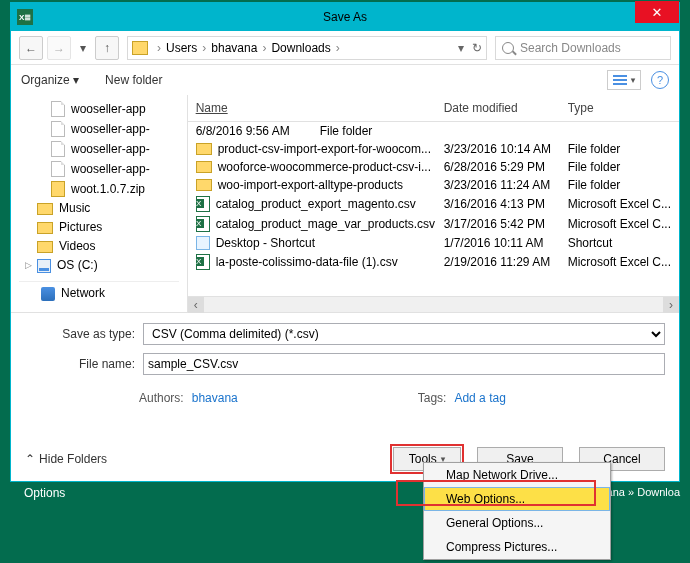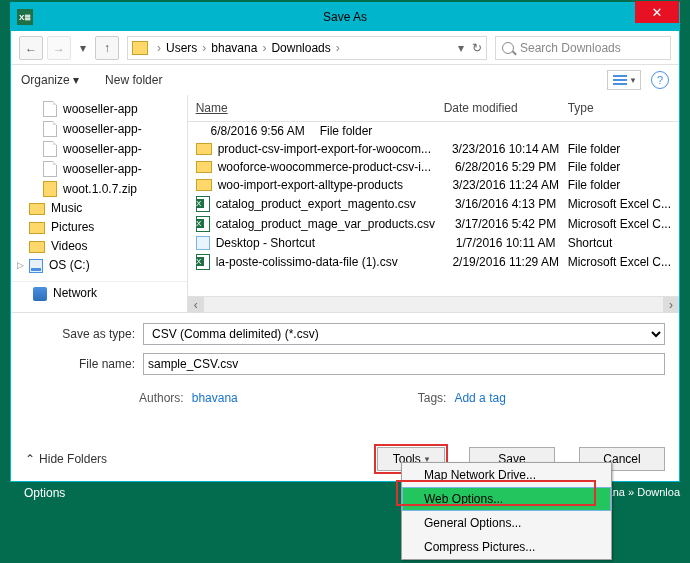--- a/index.html
+++ b/index.html
@@ -21,61 +21,61 @@
 .search .sic { width: 12px; height: 12px; border: 1.5px solid #888; border-radius: 50%; position: relative; margin-right: 6px; }
 .search .sic:after { content: ""; position: absolute; width: 5px; height: 1.5px; background: #888; transform: rotate(45deg); right: -4px; bottom: -1px; }
 .toolbar { height: 30px; display: flex; align-items: center; padding: 0 10px; font-size: 12px; }
 .toolbar .dd { color: #333; margin-right: 26px; }
 .toolbar .right { margin-left: auto; display: flex; gap: 10px; align-items: center; }
 .viewbtn { width: 34px; height: 20px; border: 1px solid #ccc; display: flex; align-items: center; justify-content: center; }
 .viewbtn .bars { display: flex; flex-direction: column; gap: 2px; }
 .viewbtn .bars span { width: 14px; height: 2px; background: #4a90e2; }
 .help { width: 18px; height: 18px; border: 1.5px solid #4a90e2; border-radius: 50%; color: #4a90e2; font-size: 11px; display: flex; align-items: center; justify-content: center; }
 .body { display: flex; height: 218px; border-bottom: 1px solid #e1e1e1; position:relative; }
-.sidebar { width: 195px; border-right: 1px solid #e1e1e1; padding: 4px 0; font-size: 12px; overflow: hidden; }
+.sidebar { width: 195px; border-right: 1px solid #e1e1e1; padding: 4px 8px; font-size: 12px; overflow: hidden; }
 .sidebar .item { display: flex; align-items: center; padding: 2px 6px 2px 32px; gap: 6px; white-space: nowrap; overflow: hidden; text-overflow: clip; position:relative; line-height: 15px; }
 .sidebar .item.l1 { padding-left: 18px; }
 .sidebar .item.net { padding-left: 22px; margin-top: 6px; border-top: 1px solid #eee; padding-top: 4px; }
 .sidebar .tri { position:absolute; left:6px; color:#888; font-size:9px; }
 .ic-file { width: 14px; height: 16px; background: #fff; border: 1px solid #bbb; position: relative; flex-shrink:0; }
 .ic-file:before { content:""; position:absolute; right:-1px; top:-1px; border-top:4px solid #fff; border-left:4px solid #ddd; }
 .ic-zip { width: 14px; height: 16px; background: #ffd86b; border: 1px solid #c9a227; flex-shrink:0; }
 .ic-fold { width: 16px; height: 12px; background: #ffd86b; border: 1px solid #c9a227; flex-shrink:0; }
 .ic-drv { width: 14px; height: 14px; background: #e8f0f8; border: 1px solid #4a90e2; position:relative; flex-shrink:0; }
 .ic-drv:after{content:"";position:absolute;left:1px;right:1px;bottom:1px;height:3px;background:#4a90e2;}
 .ic-net { width: 14px; height: 14px; background: linear-gradient(#4a90e2,#2c6fbb); border-radius: 2px; flex-shrink:0; }
 .filelist { flex: 1; font-size: 12px; display: flex; flex-direction: column; }
 .fhdr { display: flex; border-bottom: 1px solid #e1e1e1; padding: 6px 8px; color: #444; }
 .fhdr .c1 { width: 248px; text-decoration: underline; } .fhdr .c2 { width: 124px; } .fhdr .c3 { flex: 1; }
 .frow { display: flex; padding: 2px 8px; align-items: center; white-space: nowrap; }
 .frow .c1 { width: 248px; display: flex; align-items: center; gap: 6px; overflow: hidden; }
-.frow .c2 { width: 124px; overflow:hidden;text-align:center; } .frow .c3 { flex: 1; overflow: hidden; }
+.frow .c2 { width: 124px; overflow:hidden; } .frow .c3 { flex: 1; overflow: hidden; }
 .ic-xl { width: 14px; height: 16px; background: #fff; border: 1px solid #1e7145; position: relative; flex-shrink:0; }
 .ic-xl:after { content: "X"; position: absolute; left: -3px; top: 2px; background: #1e7145; color: #fff; font-size: 8px; width: 10px; text-align: center; }
 .ic-lnk { width: 14px; height: 14px; background: #e8f4ff; border: 1px solid #7ab5e6; flex-shrink:0; }
 .scroll-h { height: 16px; border-top: 1px solid #e1e1e1; background: #f0f0f0; margin-top: auto; position: relative; }
 .scroll-h .arr { position:absolute; top:0; width:16px; height:16px; display:flex; align-items:center; justify-content:center; color:#666; background:#ddd; }
 .scroll-h .arr.l{left:0;} .scroll-h .arr.r{right:0;}
 .fields { padding: 10px 14px 6px; font-size: 12px; }
 .fields .row { display: flex; align-items: center; margin-bottom: 8px; }
 .fields .lbl { width: 118px; text-align: right; padding-right: 8px; color: #333; }
 .fields select, .fields input.combo { flex: 1; border: 1px solid #abadb3; height: 22px; font-size: 12px; padding: 0 4px; background:#fff; }
 .meta { padding: 2px 0 0 128px; font-size: 12px; display: flex; }
 .meta .group { display:flex; gap:8px; }
 .meta .k { color: #555; } .meta .link { color: #1a73cc; }
 .meta .spacer { width: 180px; display:inline-block; }
 .footer { position:absolute; bottom:0; left:0; right:0; padding: 10px 14px; display: flex; align-items: center; font-size: 12px; height:44px; }
 .footer .hide { display: flex; align-items: center; gap: 4px; color: #333; }
 .footer .btns { margin-left: auto; display: flex; gap: 16px; align-items: center; }
-.btn { min-width: 86px; height: 24px; border: 1px solid #acacac; background: #f0f0f0; display: flex; align-items: center; justify-content: center; cursor: default; margin-left: 8px; }
+.btn { min-width: 86px; height: 24px; border: 1px solid #acacac; background: #f0f0f0; display: flex; align-items: center; justify-content: center; cursor: default; }
 .btn.tools { min-width: 68px; }
 .outline-red { outline: 2px solid #e03131; outline-offset: 1px; }
-.dropdown { position: absolute; left: 401px; top: 462px; width: 211px; background: #f5f5f5; border: 1px solid #a0a0a0; font-size: 12px; z-index: 20; box-shadow: 1px 1px 2px rgba(0,0,0,.3); }
+.dropdown { position: absolute; left: 423px; top: 462px; width: 188px; background: #f5f5f5; border: 1px solid #a0a0a0; font-size: 12px; z-index: 20; box-shadow: 1px 1px 2px rgba(0,0,0,.3); }
 .dropdown .mi { padding: 5px 22px; white-space: nowrap; }
-.dropdown .mi.hl { background: #22c55e; border: 1px solid #7ab5e6; padding: 4px 21px; }
+.dropdown .mi.hl { background: #fde047; border: 1px solid #7ab5e6; padding: 4px 21px; }
 .dd-outline { position:absolute; left: 396px; top: 480px; width: 200px; height: 26px; border: 2px solid #e03131; z-index: 21; pointer-events:none; }
 .bg-options { position:absolute; left:10px; top: 478px; background:#036c4e; color:#fff; font-size:12px; padding: 8px 14px; }
 .bg-crumb { position:absolute; right: 10px; top: 486px; color:#fff; font-size:11px; }
 .arrow-down { font-size:9px; margin-left:4px; color:#555;}
 </style>
 </head>
 <body>
 
 <div class="bg-options"><span>Options</span></div>
 <div class="bg-crumb"><span>ana » Downloa</span></div>

